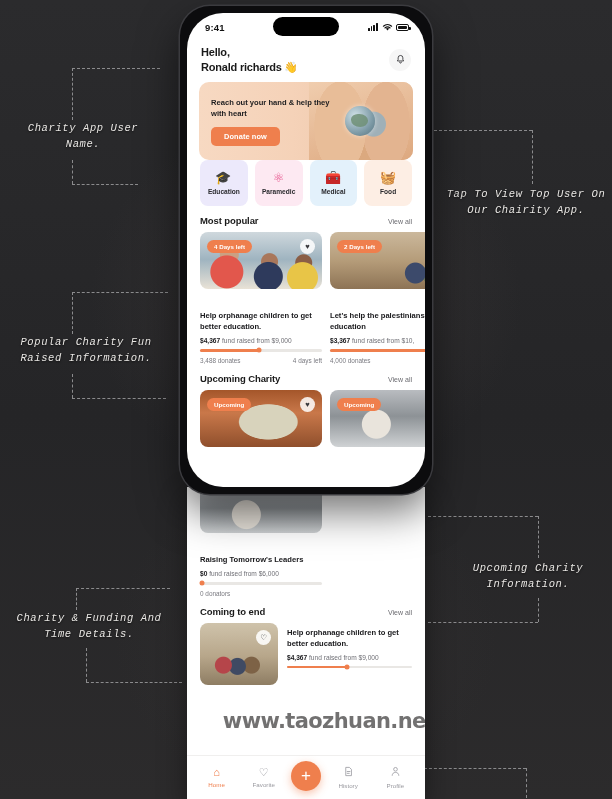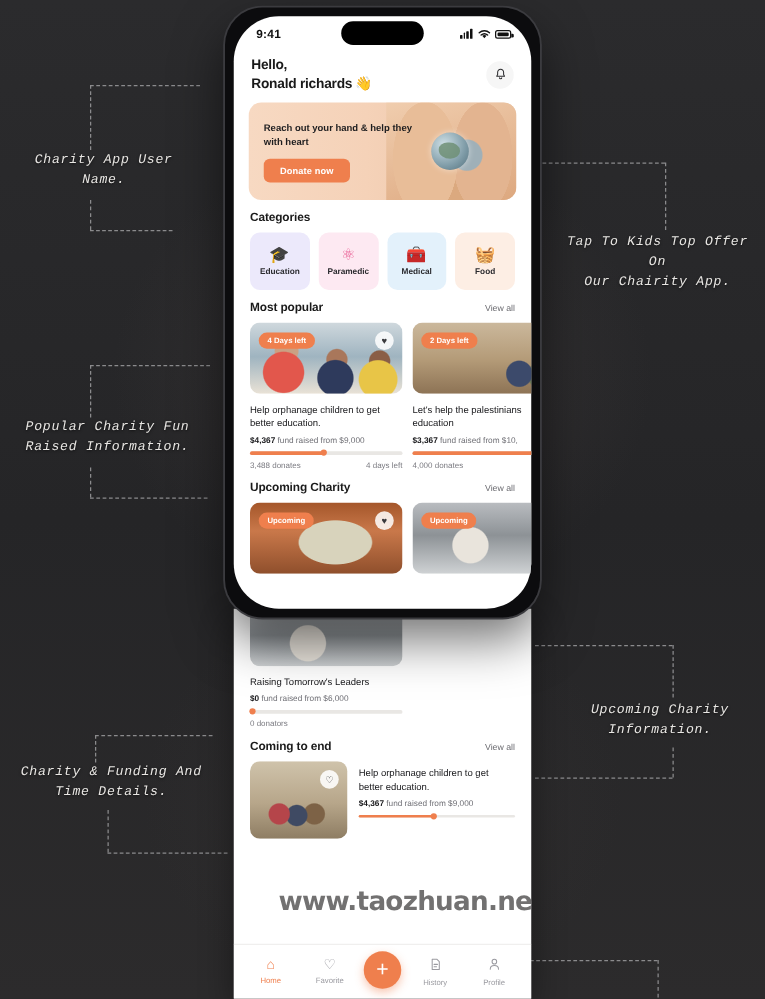--- a/index.html
+++ b/index.html
@@ -188,21 +188,21 @@
     font-size: 6.2px; font-weight: 700; padding: 3px 7px; border-radius: 9px;
     white-space: nowrap;
   }
   .heart {
     position: absolute; right: 7px; top: 7px; width: 15px; height: 15px;
     border-radius: 50%; background: rgba(255,255,255,.85);
     display: flex; align-items: center; justify-content: center;
     cursor: pointer; font-size: 7.5px; color: #3a3a3e;
   }
   .card-title {
-    font-size: 7.6px; font-weight: 400; line-height: 11px; margin: 7px 0 5px;
+    font-size: 7.6px; font-weight: 700; line-height: 11px; margin: 21px 0 5px;
     color: #18181b;
   }
   .fund { font-size: 6.6px; color: #6f6f75; }
   .fund b { color: #18181b; font-weight: 700; }
   .track {
     height: 2.5px; background: #e9e7e4; border-radius: 2px; margin: 5px 0 5px;
     position: relative;
   }
   .track i { position: absolute; left: 0; top: 0; height: 100%; background: #ef7f4d; border-radius: 2px; display: block; }
   .track b {
@@ -252,21 +252,21 @@
 <div id="stage">
   <div class="vignette"></div>
 
   <div class="callout" style="left:8px; top:120px; width:150px;">Charity App User
 Name.</div>
   <div class="dash h" style="left:72px; top:68px; width:88px;"></div>
   <div class="dash v" style="left:72px; top:68px; height:52px;"></div>
   <div class="dash v" style="left:72px; top:160px; height:24px;"></div>
   <div class="dash h" style="left:72px; top:184px; width:66px;"></div>
 
-  <div class="callout" style="left:446px; top:186px; width:160px;">Tap To Kids Top Offer On
+  <div class="callout" style="left:446px; top:186px; width:160px;">Tap To View Top User On
 Our Chairity App.</div>
   <div class="dash h" style="left:424px; top:130px; width:108px;"></div>
   <div class="dash v" style="left:532px; top:130px; height:54px;"></div>
 
   <div class="callout" style="left:6px; top:334px; width:160px;">Popular Charity Fun
 Raised Information.</div>
   <div class="dash h" style="left:72px; top:292px; width:96px;"></div>
   <div class="dash v" style="left:72px; top:292px; height:42px;"></div>
   <div class="dash v" style="left:72px; top:374px; height:24px;"></div>
   <div class="dash h" style="left:72px; top:398px; width:94px;"></div>
@@ -330,23 +330,20 @@
           <div class="banner-art">
             <div class="globe"></div>
           </div>
           <div class="banner-copy">
             <p>Reach out your hand &amp;
 help they with heart</p>
             <button class="donate-btn">Donate now</button>
           </div>
         </div>
 
-        <div class="sec-head">
-          <h2>Categories</h2>
-        </div>
         <div class="cats">
           <div class="cat" style="background:#ece9fb">
             <span class="ic">🎓</span>
             <span class="lbl">Education</span>
           </div>
           <div class="cat" style="background:#fde9f2">
             <span class="ic" style="color:#e8558e">⚛</span>
             <span class="lbl">Paramedic</span>
           </div>
           <div class="cat" style="background:#e3f1fb">

